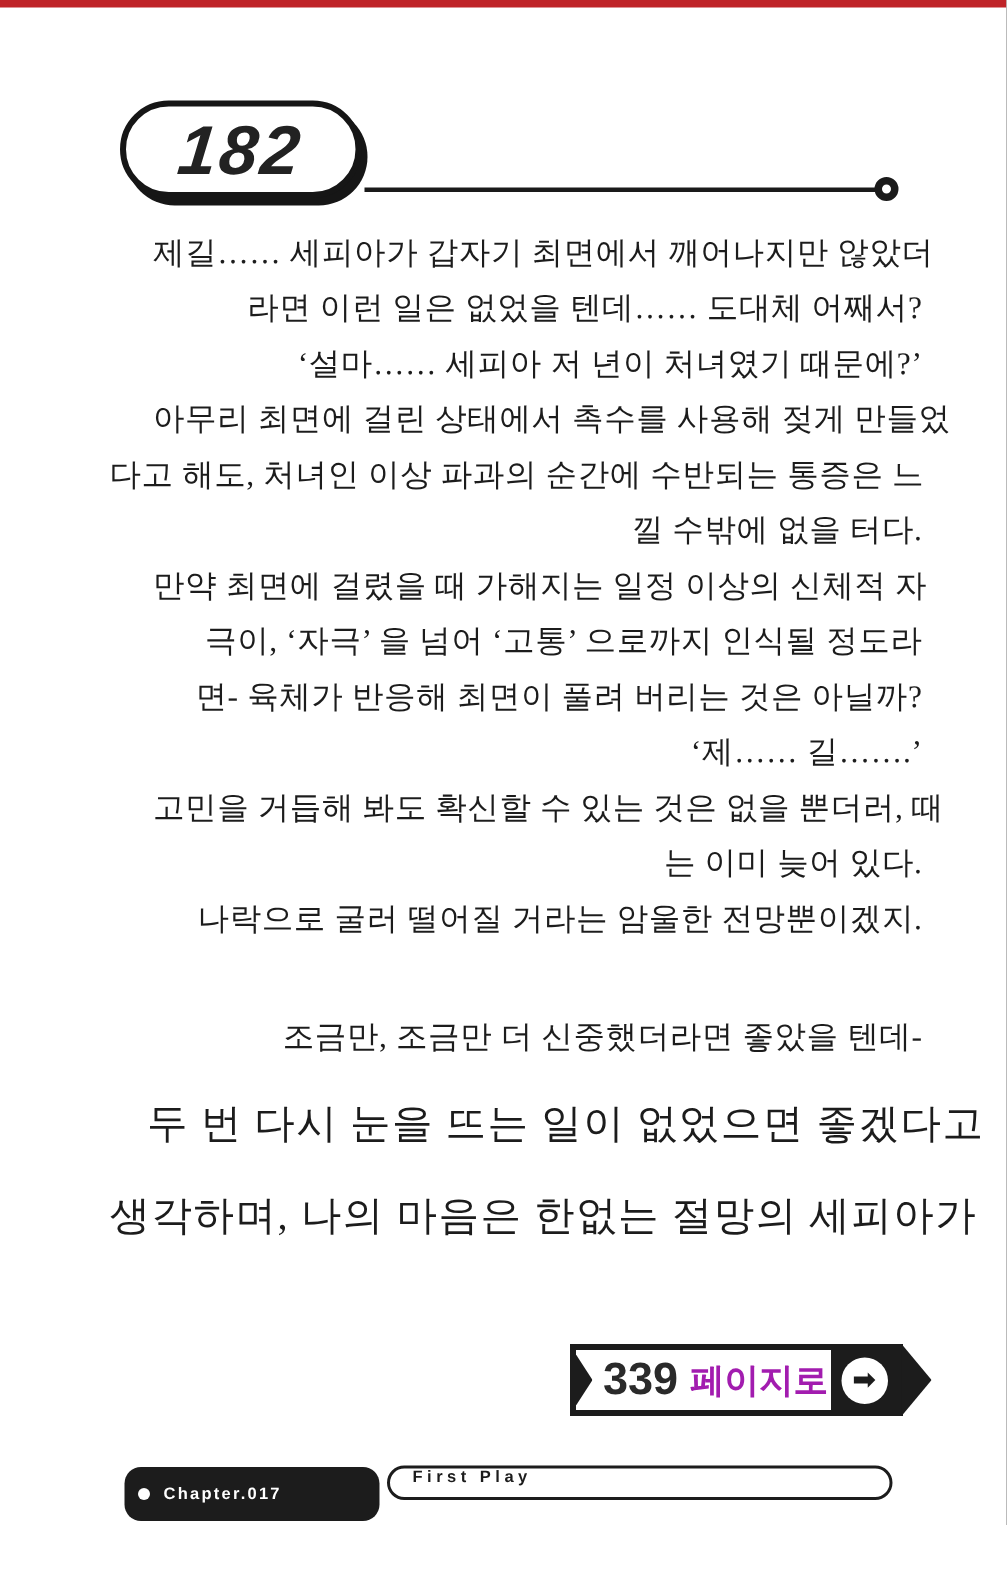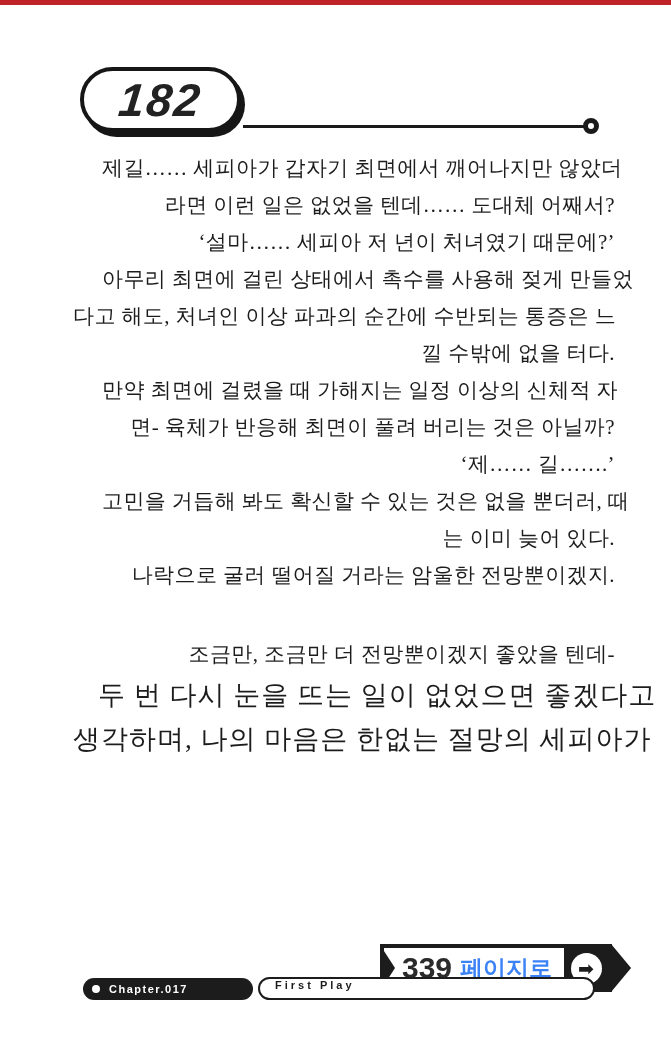--- a/index.html
+++ b/index.html
@@ -47,25 +47,25 @@
   
   .body-text {
     position: absolute; left: 73px; top: 150px; width: 542px;
   }
   .line {
     font-size: 21px; line-height: 37px; height: 37px;
     letter-spacing: 0.4px; white-space: nowrap; text-align: right;
   }
   .indent { padding-left: 29px; }
   .gap { margin-top: 42px; }
-  .lg { font-size: 27px; line-height: 44px; height: 44px; letter-spacing: 1px; }
+  .lg { font-size: 27px; line-height: 44px; height: 44px; letter-spacing: 1px; margin-top: 17px; }
   .lg.indent { padding-left: 25px; }
   
   .goto-sign {
-    position: absolute; left: 380px; top: 944px;
+    position: absolute; left: 380px; top: 896px;
     display: flex; align-items: center;
     cursor: pointer;
   }
   .goto-rect {
     display: flex; align-items: center;
     height: 48px;
     background: #fff;
     border: 4px solid #1c1c1c;
   }
   .goto-notch {
@@ -73,21 +73,21 @@
     background: #1c1c1c;
     clip-path: polygon(0 0, 100% 50%, 0 100%);
   }
   .goto-num {
     font-family: "Liberation Sans", sans-serif;
     font-weight: bold; font-size: 30px;
     margin: 0 8px 0 7px; color: #2a2a2a;
   }
   .goto-label {
     font-weight: bold; font-size: 23px;
-    margin-right: 12px; color: #3b82f6;
+    margin-right: 2px; color: #a21caf;
     font-family: "Liberation Sans", sans-serif;
   }
   .goto-blackbox {
     width: 44px; height: 40px; flex: 0 0 44px;
     background: #1c1c1c;
     display: flex; align-items: center; justify-content: center;
   }
   .goto-circle {
     width: 31px; height: 31px; border-radius: 50%;
     background: #fff;
@@ -97,21 +97,21 @@
   }
   .goto-tip {
     width: 20px; height: 48px;
     background: #1c1c1c;
     clip-path: polygon(0 0, 100% 50%, 0 100%);
     margin-left: -1px;
   }
   
   .footer-chapter {
     position: absolute; left: 83px; top: 978px;
-    width: 170px; height: 22px;
+    width: 170px; height: 36px;
     background: #1c1c1c; border-radius: 11px;
     color: #fff;
     display: flex; align-items: center;
     padding-left: 9px;
     font-family: "Liberation Sans", sans-serif;
     font-weight: bold; font-size: 11px; letter-spacing: 1.5px;
   }
   .footer-dot {
     width: 8px; height: 8px; border-radius: 50%;
     background: #fff; margin-right: 9px; flex: 0 0 8px;
@@ -142,26 +142,27 @@
   <div class="header-ring"></div>
 
   <div class="body-text">
     <div class="line indent">제길…… 세피아가 갑자기 최면에서 깨어나지만 않았더</div>
     <div class="line">라면 이런 일은 없었을 텐데…… 도대체 어째서?</div>
     <div class="line indent">‘설마…… 세피아 저 년이 처녀였기 때문에?’</div>
     <div class="line indent">아무리 최면에 걸린 상태에서 촉수를 사용해 젖게 만들었</div>
     <div class="line">다고 해도, 처녀인 이상 파과의 순간에 수반되는 통증은 느</div>
     <div class="line">낄 수밖에 없을 터다.</div>
     <div class="line indent">만약 최면에 걸렸을 때 가해지는 일정 이상의 신체적 자</div>
+    <div class="line">극이, ‘자극’ 을 넘어 ‘고통’ 으로까지 인식될 정도라</div>
     <div class="line">면- 육체가 반응해 최면이 풀려 버리는 것은 아닐까?</div>
     <div class="line indent">‘제…… 길…….’</div>
     <div class="line indent">고민을 거듭해 봐도 확신할 수 있는 것은 없을 뿐더러, 때</div>
     <div class="line">는 이미 늦어 있다.</div>
     <div class="line">나락으로 굴러 떨어질 거라는 암울한 전망뿐이겠지.</div>
-    <div class="line indent gap">조금만, 조금만  더 전망뿐이겠지 좋았을 텐데-</div>
+    <div class="line indent gap">조금만, 조금만  더 신중했더라면 좋았을 텐데-</div>
     <div class="line lg indent">두 번 다시 눈을 뜨는 일이 없었으면 좋겠다고</div>
     <div class="line lg">생각하며, 나의 마음은 한없는 절망의 세피아가</div>
   </div>
 
   <div class="goto-sign">
     <div class="goto-rect">
       <div class="goto-notch"></div>
       <span class="goto-num">339</span>
       <span class="goto-label">페이지로</span>
       <div class="goto-blackbox">

